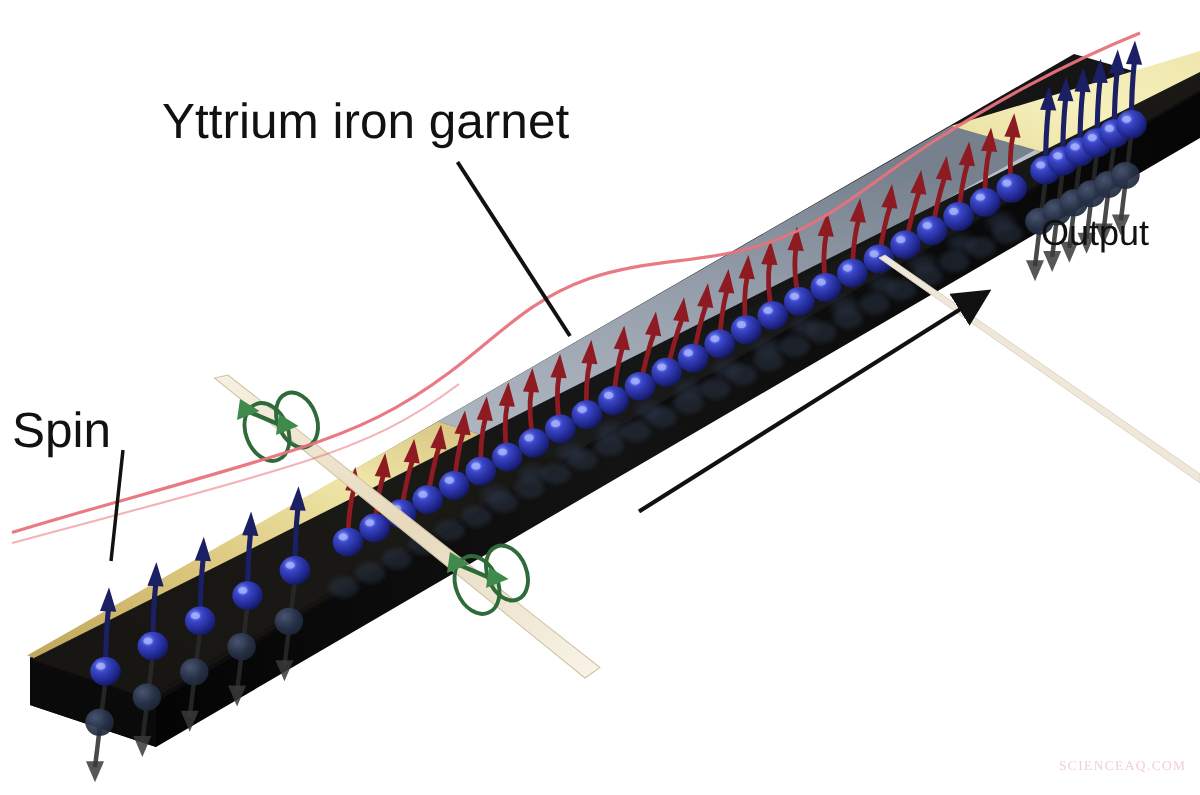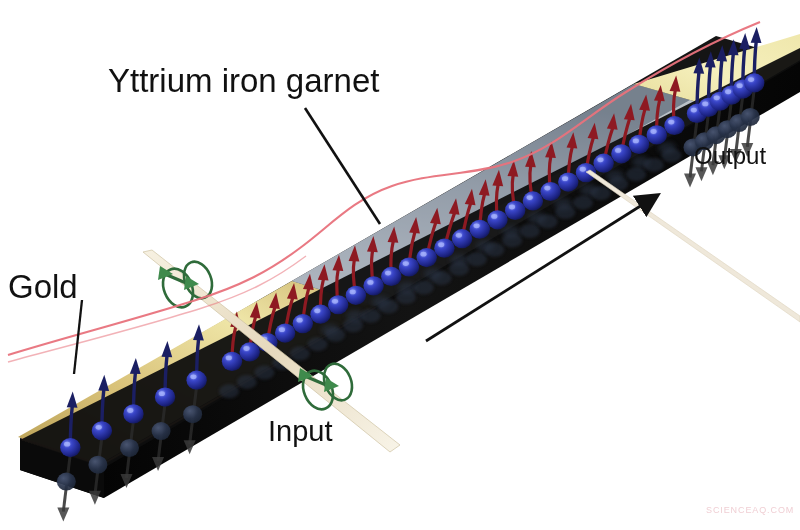--- a/index.html
+++ b/index.html
@@ -8,21 +8,21 @@
   #stage{position:relative;width:756px;height:530px;background:#ffffff;}
   svg#scene{position:absolute;left:0;top:0;width:800px;height:530px;display:block;}
   .lbl{position:absolute;color:#111111;white-space:nowrap;
        font-family:"Liberation Sans",sans-serif;font-weight:400;}
   #lbl-yig{left:108px;top:62px;font-size:33px;}
   #lbl-gold{left:8px;top:268px;font-size:33px;}
   #lbl-input{left:268px;top:415px;font-size:29px;}
   #lbl-output{left:694px;top:142px;font-size:24px;}
   #lbl-spinwave{left:532px;top:287px;font-size:33px;}
   #watermark{position:absolute;left:706px;top:505px;font-size:9px;
-             letter-spacing:.9px;color:#f0cfd4;font-family:Liberation Sans, sans-serif;}
+             letter-spacing:.9px;color:#f0cfd4;font-family:Liberation Serif, serif;}
 </style>
 </head>
 <body>
 
 <div id="stage">
 
   <svg id="scene" viewBox="0 0 800 530">
     <defs>
 
       <linearGradient id="goldL" x1="0" y1="1" x2="1" y2="0">
@@ -441,18 +441,17 @@
              C246,294 274,280 306,256" fill="none" stroke="#e8727c" stroke-width="1.4" opacity="0.55"></path>
 
     <line x1="305" y1="108" x2="380" y2="224" stroke="#111111" stroke-width="2.6"></line>
     <line x1="82" y1="300" x2="74" y2="374" stroke="#111111" stroke-width="2.3"></line>
 
     <line x1="426" y1="341" x2="642" y2="205" stroke="#111111" stroke-width="2.8" marker-end="url(#arrowhead)"></line>
 
   </svg>
 
   <div class="lbl" id="lbl-yig">Yttrium iron garnet</div>
-  <div class="lbl" id="lbl-gold">Gold</div>
-  <div class="lbl" id="lbl-input">Input</div>
+  <div class="lbl" id="lbl-gold">Spin</div>
   <div class="lbl" id="lbl-output">Output</div>
 
   <div id="watermark">SCIENCEAQ.COM</div>
 </div>
 
 </body></html>

